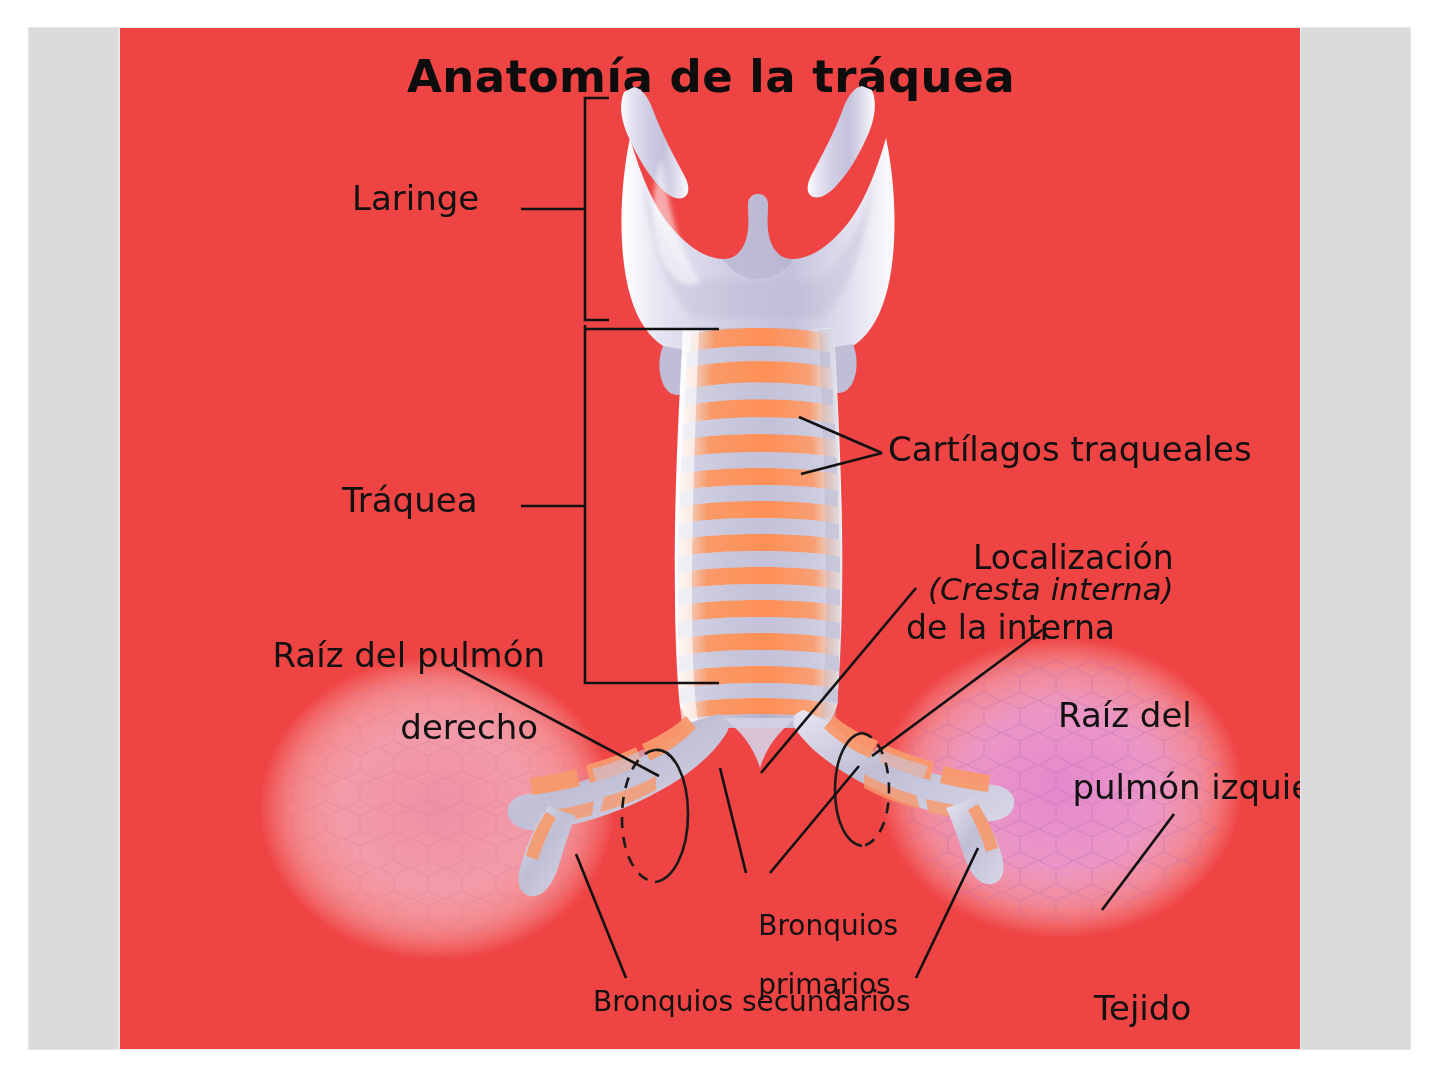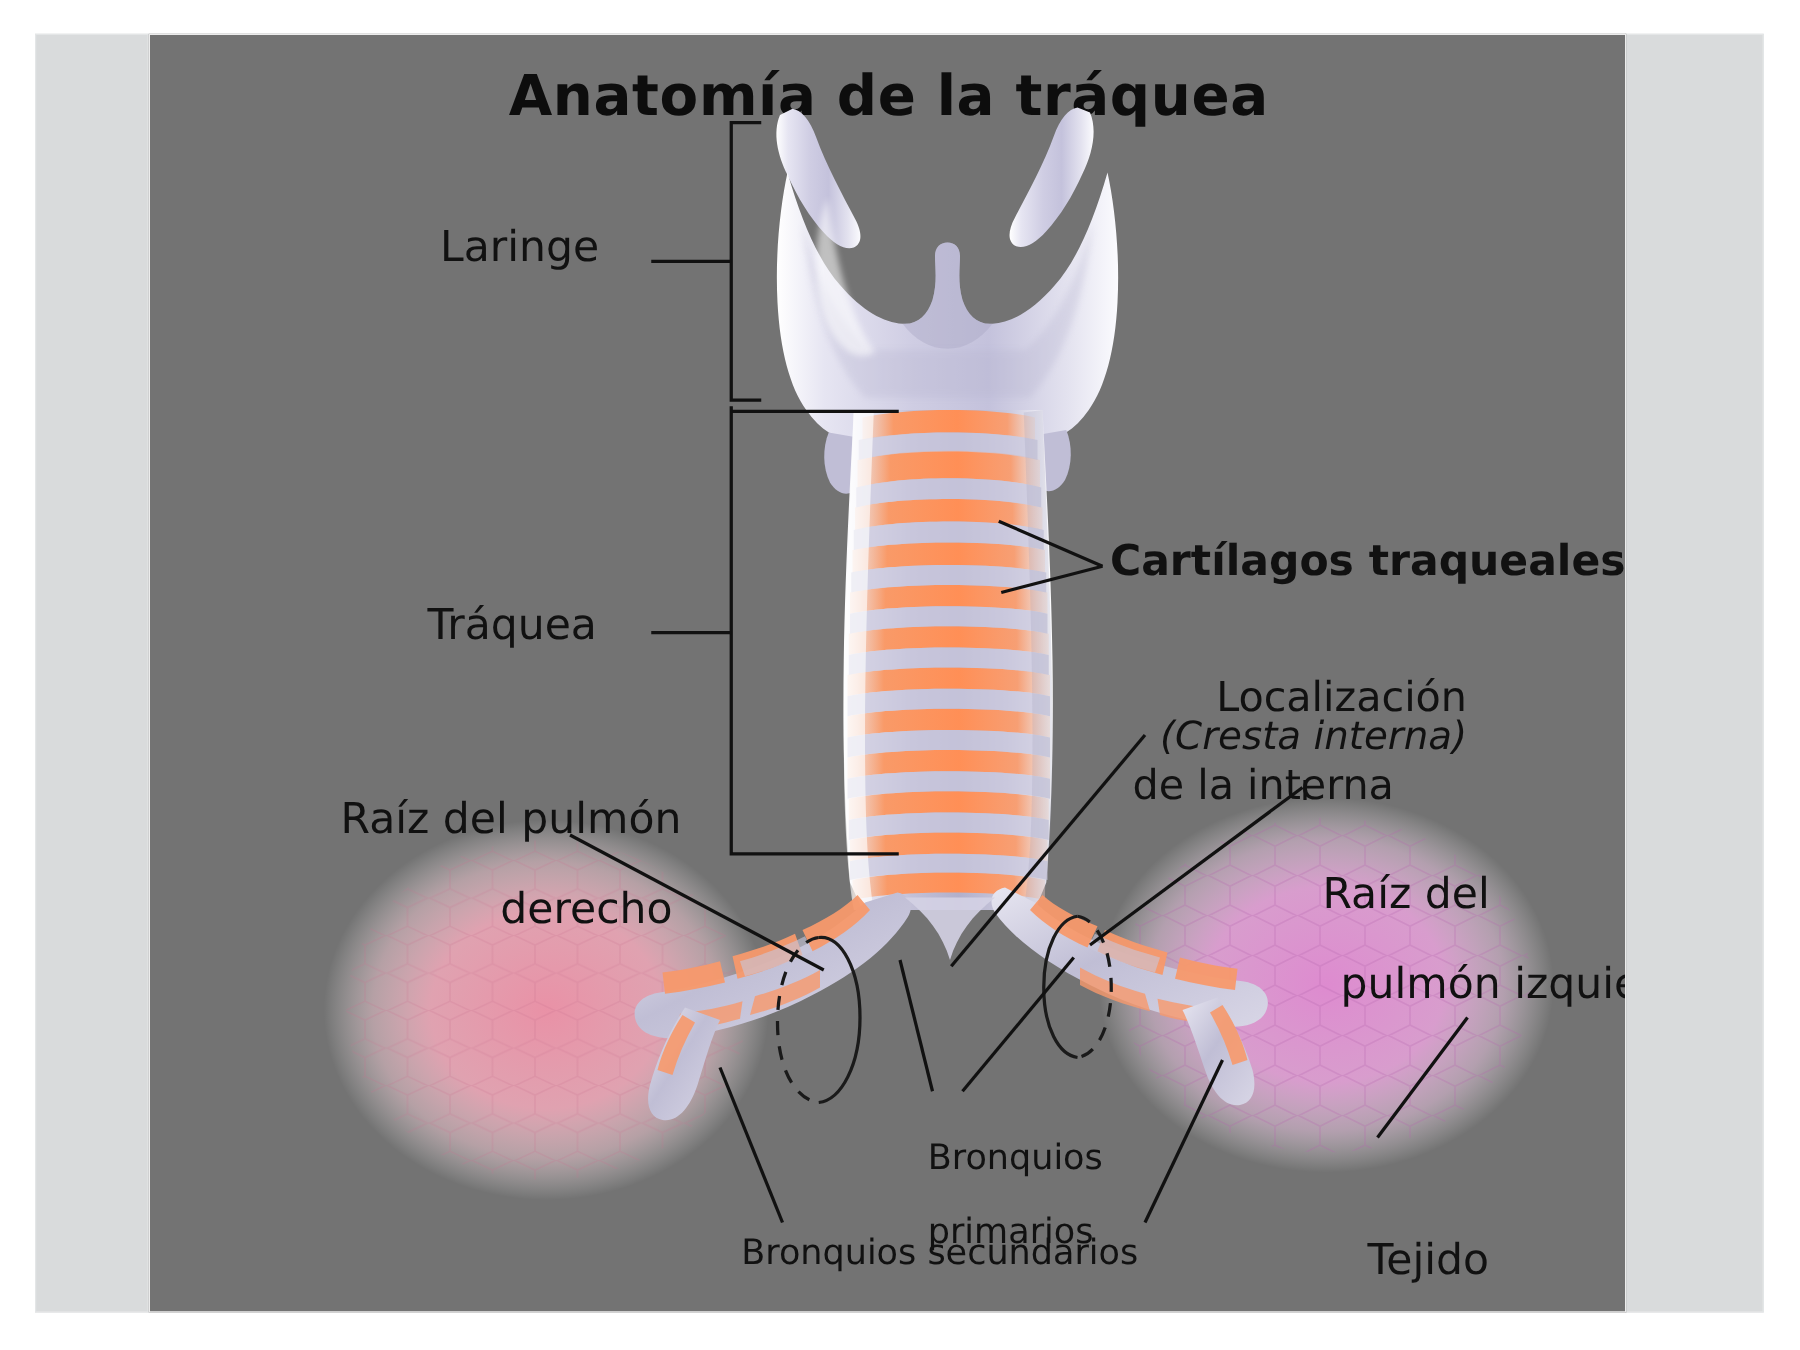--- a/index.html
+++ b/index.html
@@ -30,21 +30,21 @@
     border: 1px solid #e4e6e7;
     box-sizing: border-box;
   }
   #side-bar-left  { left: 28px;   width: 91px; }
   #side-bar-right { left: 1300px; width: 111px; }
 
   #slide-canvas {
     position: absolute;
     left: 119px; top: 27px;
     width: 1182px; height: 1023px;
-    background: #737373;
+    background: #ef4444;
     border: 1px solid #ececec;
     box-sizing: border-box;
     overflow: hidden;
   }
 
   
   #slide-title {
     position: absolute;
     left: 0; top: 22px;
     width: 1182px;
@@ -68,29 +68,29 @@
   
   .diagram-label {
     position: absolute;
     font-family: "DejaVu Sans", sans-serif;
     color: #111111;
     line-height: 1.06;
     white-space: pre;
   }
   .lbl-laringe        { left: 196px;  top: 152px; font-size: 34px; }
   .lbl-traquea        { left: 186px;  top: 454px; font-size: 34px; }
-  .lbl-cartilagos     { left: 732px;  top: 403px; font-size: 34px; font-weight: bold; }
+  .lbl-cartilagos     { left: 732px;  top: 403px; font-size: 34px; }
   .lbl-carina         { left: 733px;  top: 478px; font-size: 33px; text-align: left; }
   .lbl-carina .l2     { padding-left: 17px; display: block; }
   .lbl-carina-it      { position:absolute; left: 772px; top: 545px;
                         font-size: 31px; font-style: italic; }
   .lbl-raiz-der       { left: 30px;   top: 573px; font-size: 34px; text-align: right; width: 352px; }
   .lbl-raiz-izq       { left: 830px;  top: 597px; font-size: 34px; text-align: left; }
   .lbl-raiz-izq .l1   { display:block; padding-left: 72px; }
-  .lbl-bronq-prim     { left: 515px;  top: 853px; font-size: 28px; text-align: center; width: 200px; }
+  .lbl-bronq-prim     { left: 531px;  top: 853px; font-size: 28px; text-align: center; width: 200px; }
   .lbl-bronq-sec      { left: 437px;  top: 959px; font-size: 28px; }
   .lbl-tejido         { left: 912px;  top: 890px; font-size: 34px; text-align: left; }
   .lbl-tejido .l1     { display:block; padding-left: 26px; }
 </style>
 </head>
 <body>
 
 <div id="slide-stage">
 
   <div class="side-bar" id="side-bar-left"></div>

